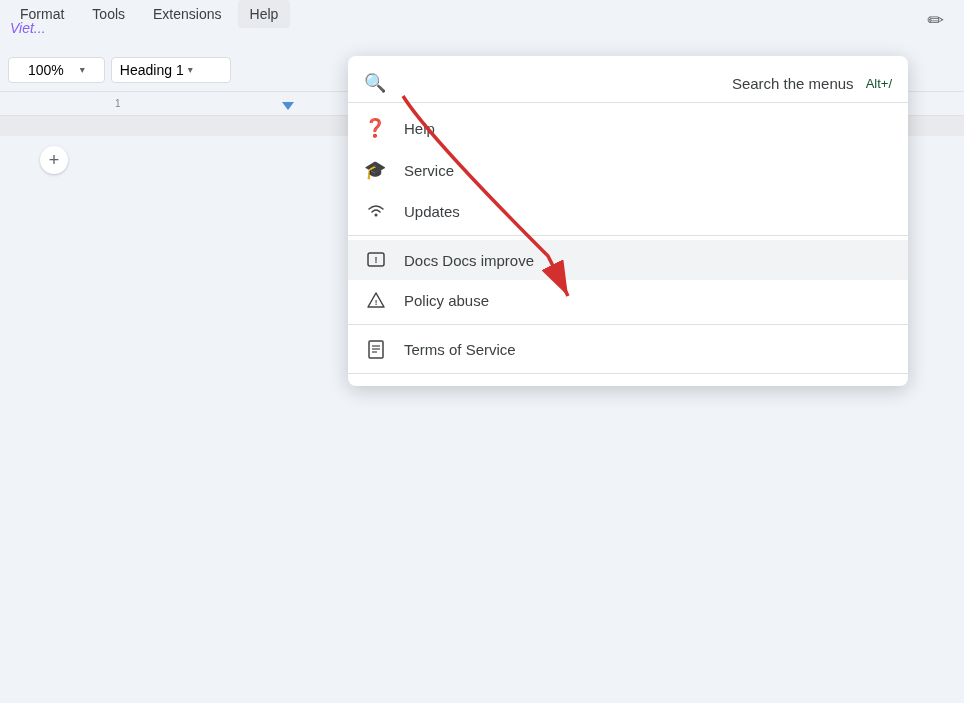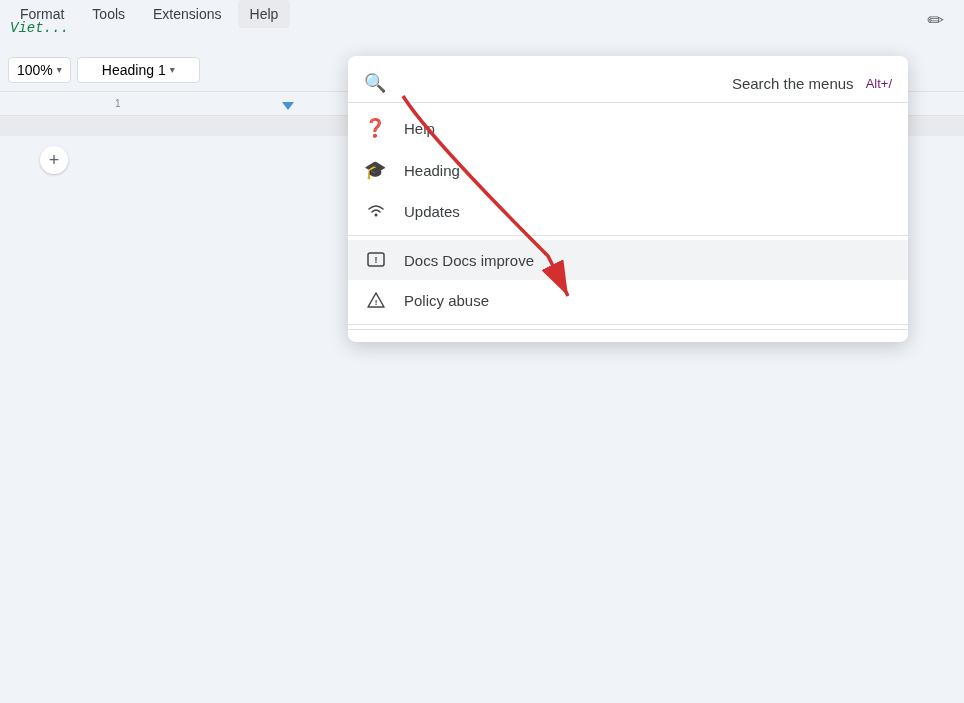--- a/index.html
+++ b/index.html
@@ -44,33 +44,33 @@
       gap: 6px;
       border-bottom: 1px solid #e0e0e0;
     }
 
     .toolbar-zoom {
       display: flex;
       align-items: center;
       background: white;
       border: 1px solid #dadce0;
       border-radius: 4px;
-      padding: 4px 8px;
+      padding: 4px 19px;
       font-size: 14px;
-      gap: 4px;
+      gap: 16px;
       cursor: pointer;
     }
 
     .toolbar-heading {
       display: flex;
       align-items: center;
       background: white;
       border: 1px solid #dadce0;
       border-radius: 4px;
-      padding: 4px 24px;
+      padding: 4px 8px;
       font-size: 14px;
       gap: 4px;
       cursor: pointer;
       min-width: 120px;
     }
 
     .dropdown-arrow {
       font-size: 10px;
       color: #5f6368;
     }
@@ -136,23 +136,22 @@
       margin-left: 40px;
       font-size: 18px;
       color: #5f6368;
     }
 
     .doc-text-preview {
       position: absolute;
       left: 10px;
       bottom: 100px;
       font-size: 14px;
-      color: #15803d;
+      color: #8b5cf6;
       font-style: italic;
-      font-family: Liberation Mono, monospace;
     }
 
     .edit-icon {
       position: absolute;
       right: 20px;
       top: 8px;
       font-size: 20px;
       color: #5f6368;
       cursor: pointer;
     }
@@ -186,21 +185,21 @@
 
     .menu-search-text {
       flex: 1;
       font-size: 15px;
       color: #3c4043;
       text-align: right;
     }
 
     .menu-shortcut {
       font-size: 13px;
-      color: #701a75;
+      color: #14532d;
     }
 
     .menu-row {
       display: flex;
       align-items: center;
       padding: 10px 16px;
       gap: 16px;
       cursor: pointer;
       font-size: 15px;
       color: #3c4043;
@@ -279,21 +278,21 @@
     <span class="menu-shortcut">Alt+/</span>
   </div>
 
   <div class="menu-row">
     <span class="menu-row-icon">❓</span>
     <span>Help</span>
   </div>
 
   <div class="menu-row">
     <span class="menu-row-icon">🎓</span>
-    <span>Heading</span>
+    <span>Service</span>
   </div>
 
   <div class="menu-row">
     <span class="menu-row-icon">
 
       <svg width="20" height="20" viewBox="0 0 20 20" fill="none" xmlns="http://www.w3.org/2000/svg">
         <ellipse cx="10" cy="14" rx="1.5" ry="1.5" fill="#444"></ellipse>
         <path d="M6 11 Q10 7 14 11" stroke="#444" stroke-width="1.5" fill="none" stroke-linecap="round"></path>
         <path d="M3 8 Q10 2 17 8" stroke="#444" stroke-width="1.5" fill="none" stroke-linecap="round"></path>
       </svg>
@@ -319,20 +318,31 @@
         <path d="M10 3 L18 17 H2 Z" stroke="#444" stroke-width="1.5" fill="none" stroke-linejoin="round"></path>
         <text x="10" y="15" text-anchor="middle" font-size="8" fill="#444" font-weight="bold">!</text>
       </svg>
     </span>
     <span>Policy abuse</span>
   </div>
 
   <div class="menu-separator"></div>
 
 
+  <div class="menu-row">
+    <span class="menu-row-icon">
+      <svg width="20" height="20" viewBox="0 0 20 20" fill="none" xmlns="http://www.w3.org/2000/svg">
+        <rect x="3" y="2" width="14" height="17" rx="1" stroke="#444" stroke-width="1.5" fill="none"></rect>
+        <line x1="6" y1="7" x2="14" y2="7" stroke="#444" stroke-width="1.2"></line>
+        <line x1="6" y1="10" x2="14" y2="10" stroke="#444" stroke-width="1.2"></line>
+        <line x1="6" y1="13" x2="11" y2="13" stroke="#444" stroke-width="1.2"></line>
+      </svg>
+    </span>
+    <span>Terms of Service</span>
+  </div>
 
   <div class="menu-separator"></div>
 
 
 </div>
 
 <svg class="arrow-overlay" viewBox="0 0 560 350" xmlns="http://www.w3.org/2000/svg">
 
   <defs>
     <marker id="arrowhead" markerWidth="10" markerHeight="7" refX="10" refY="3.5" orient="auto">

